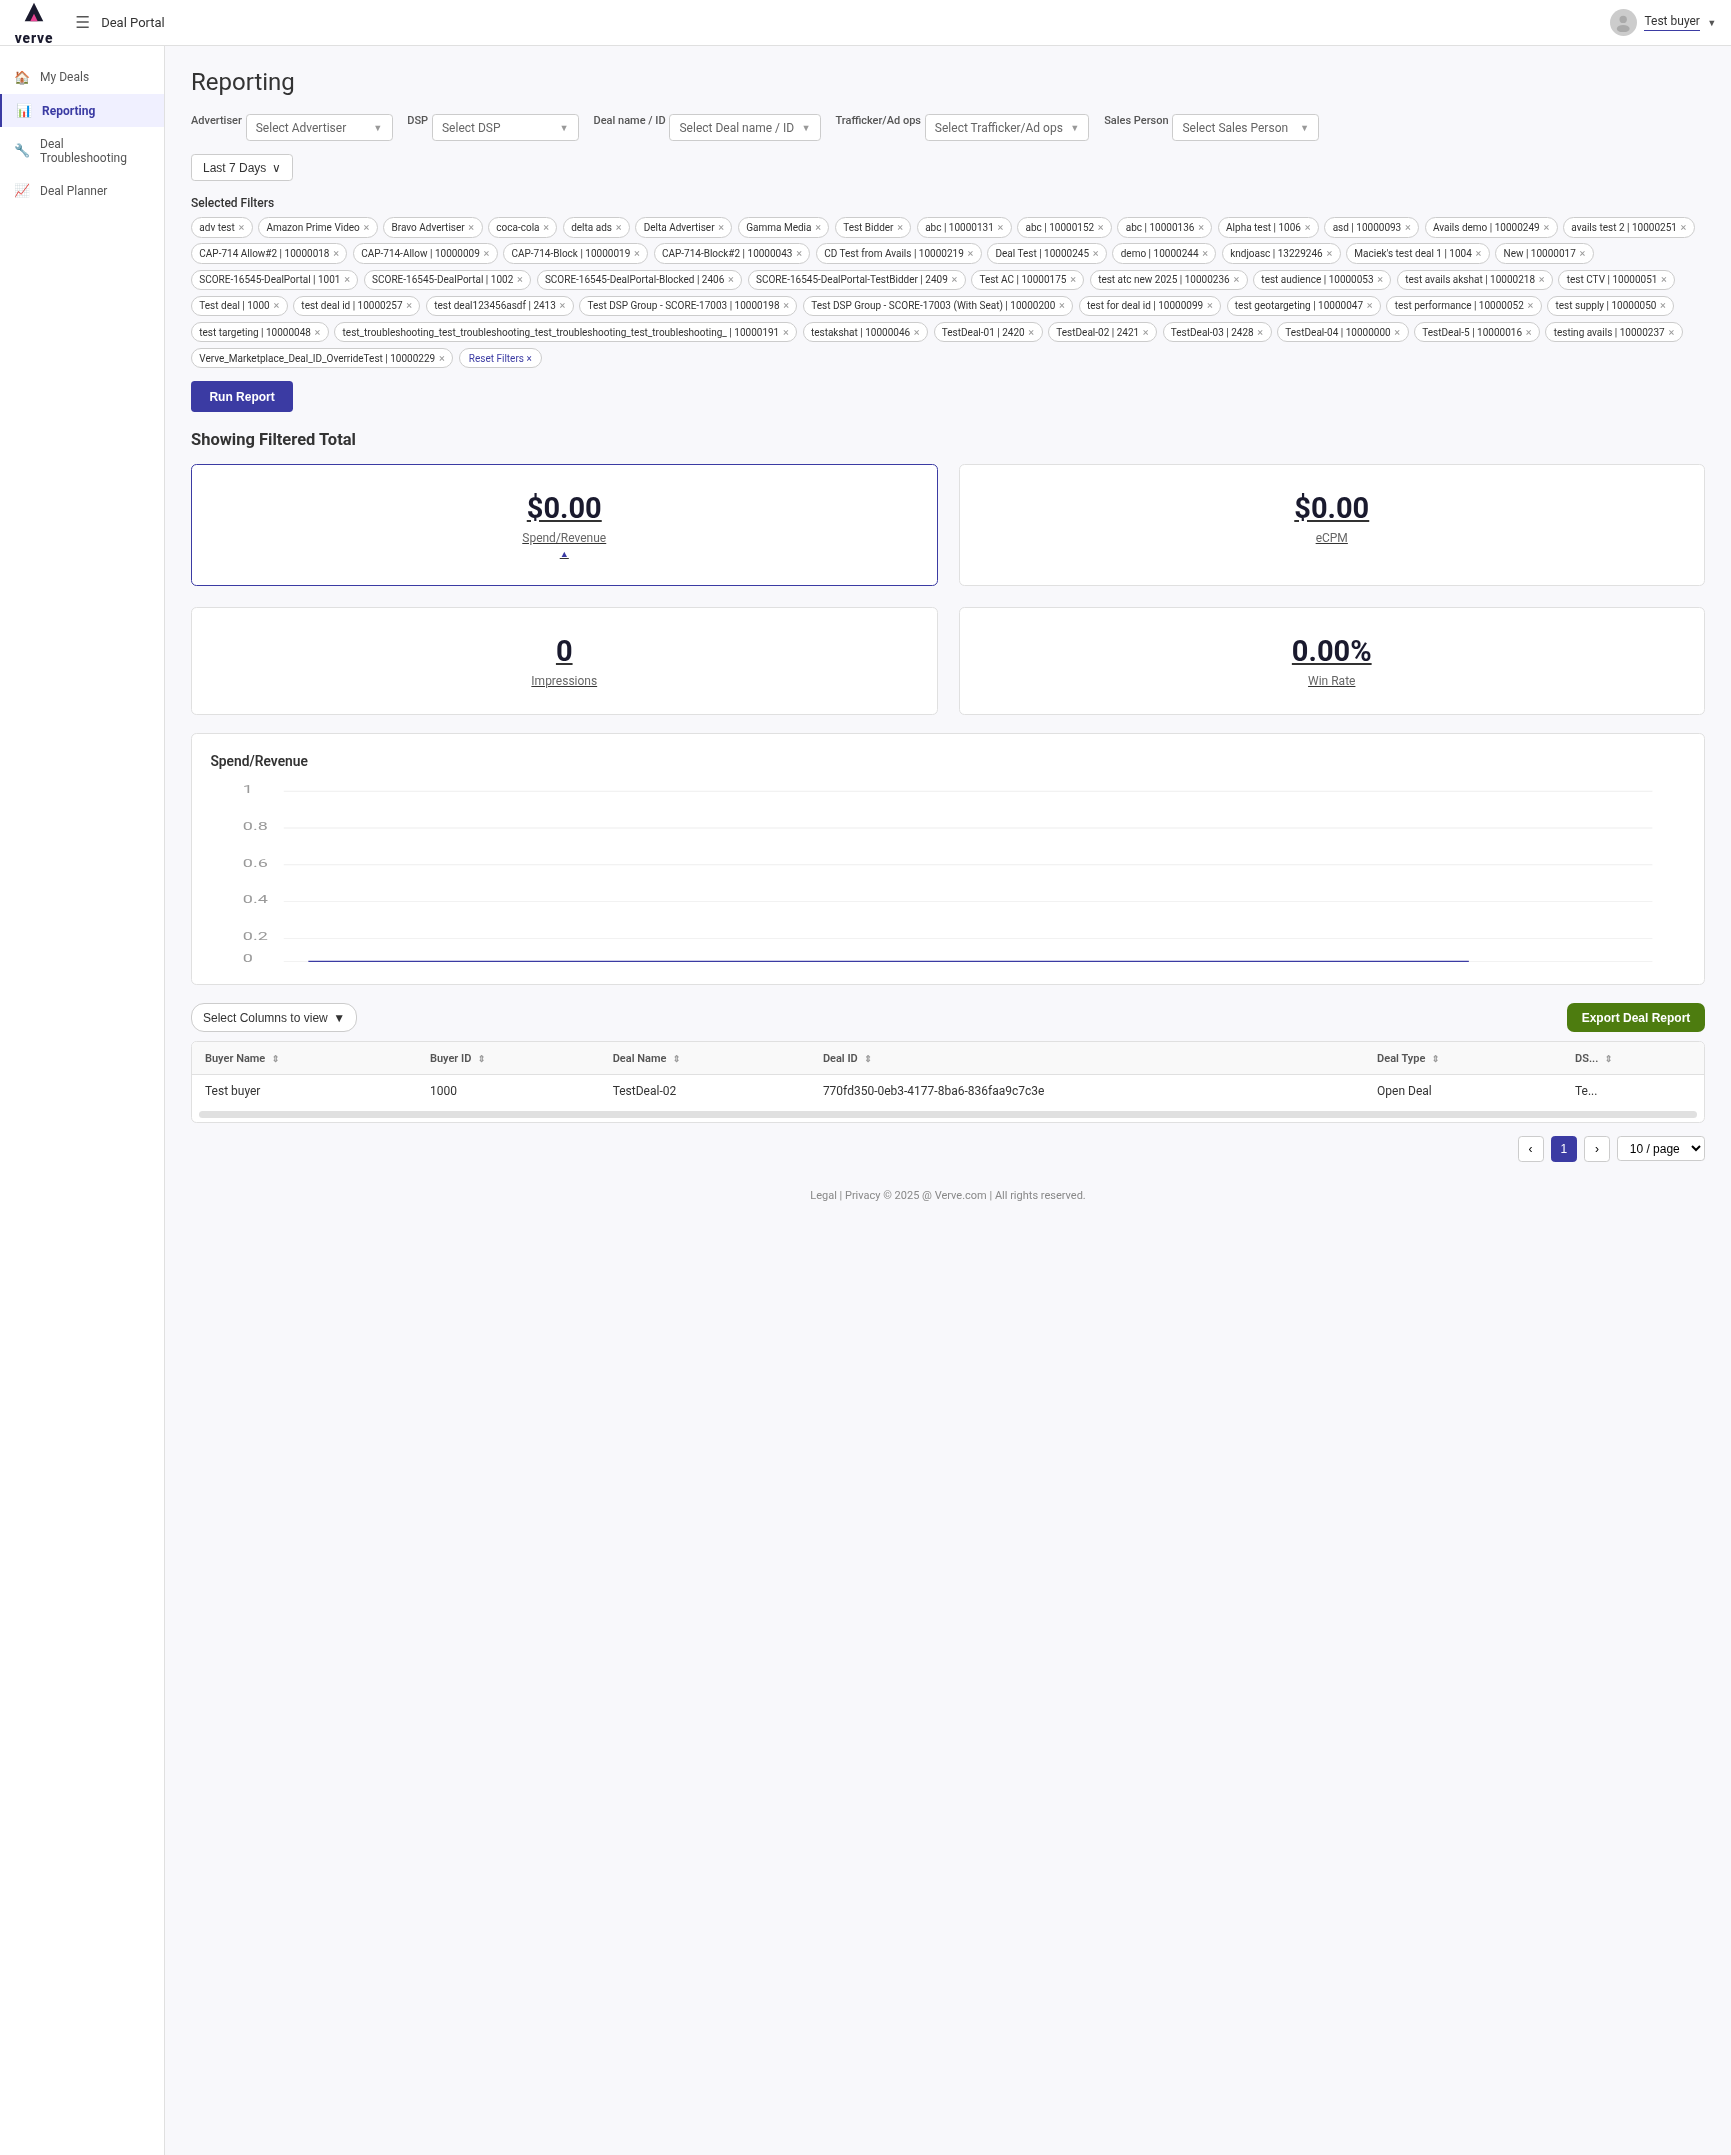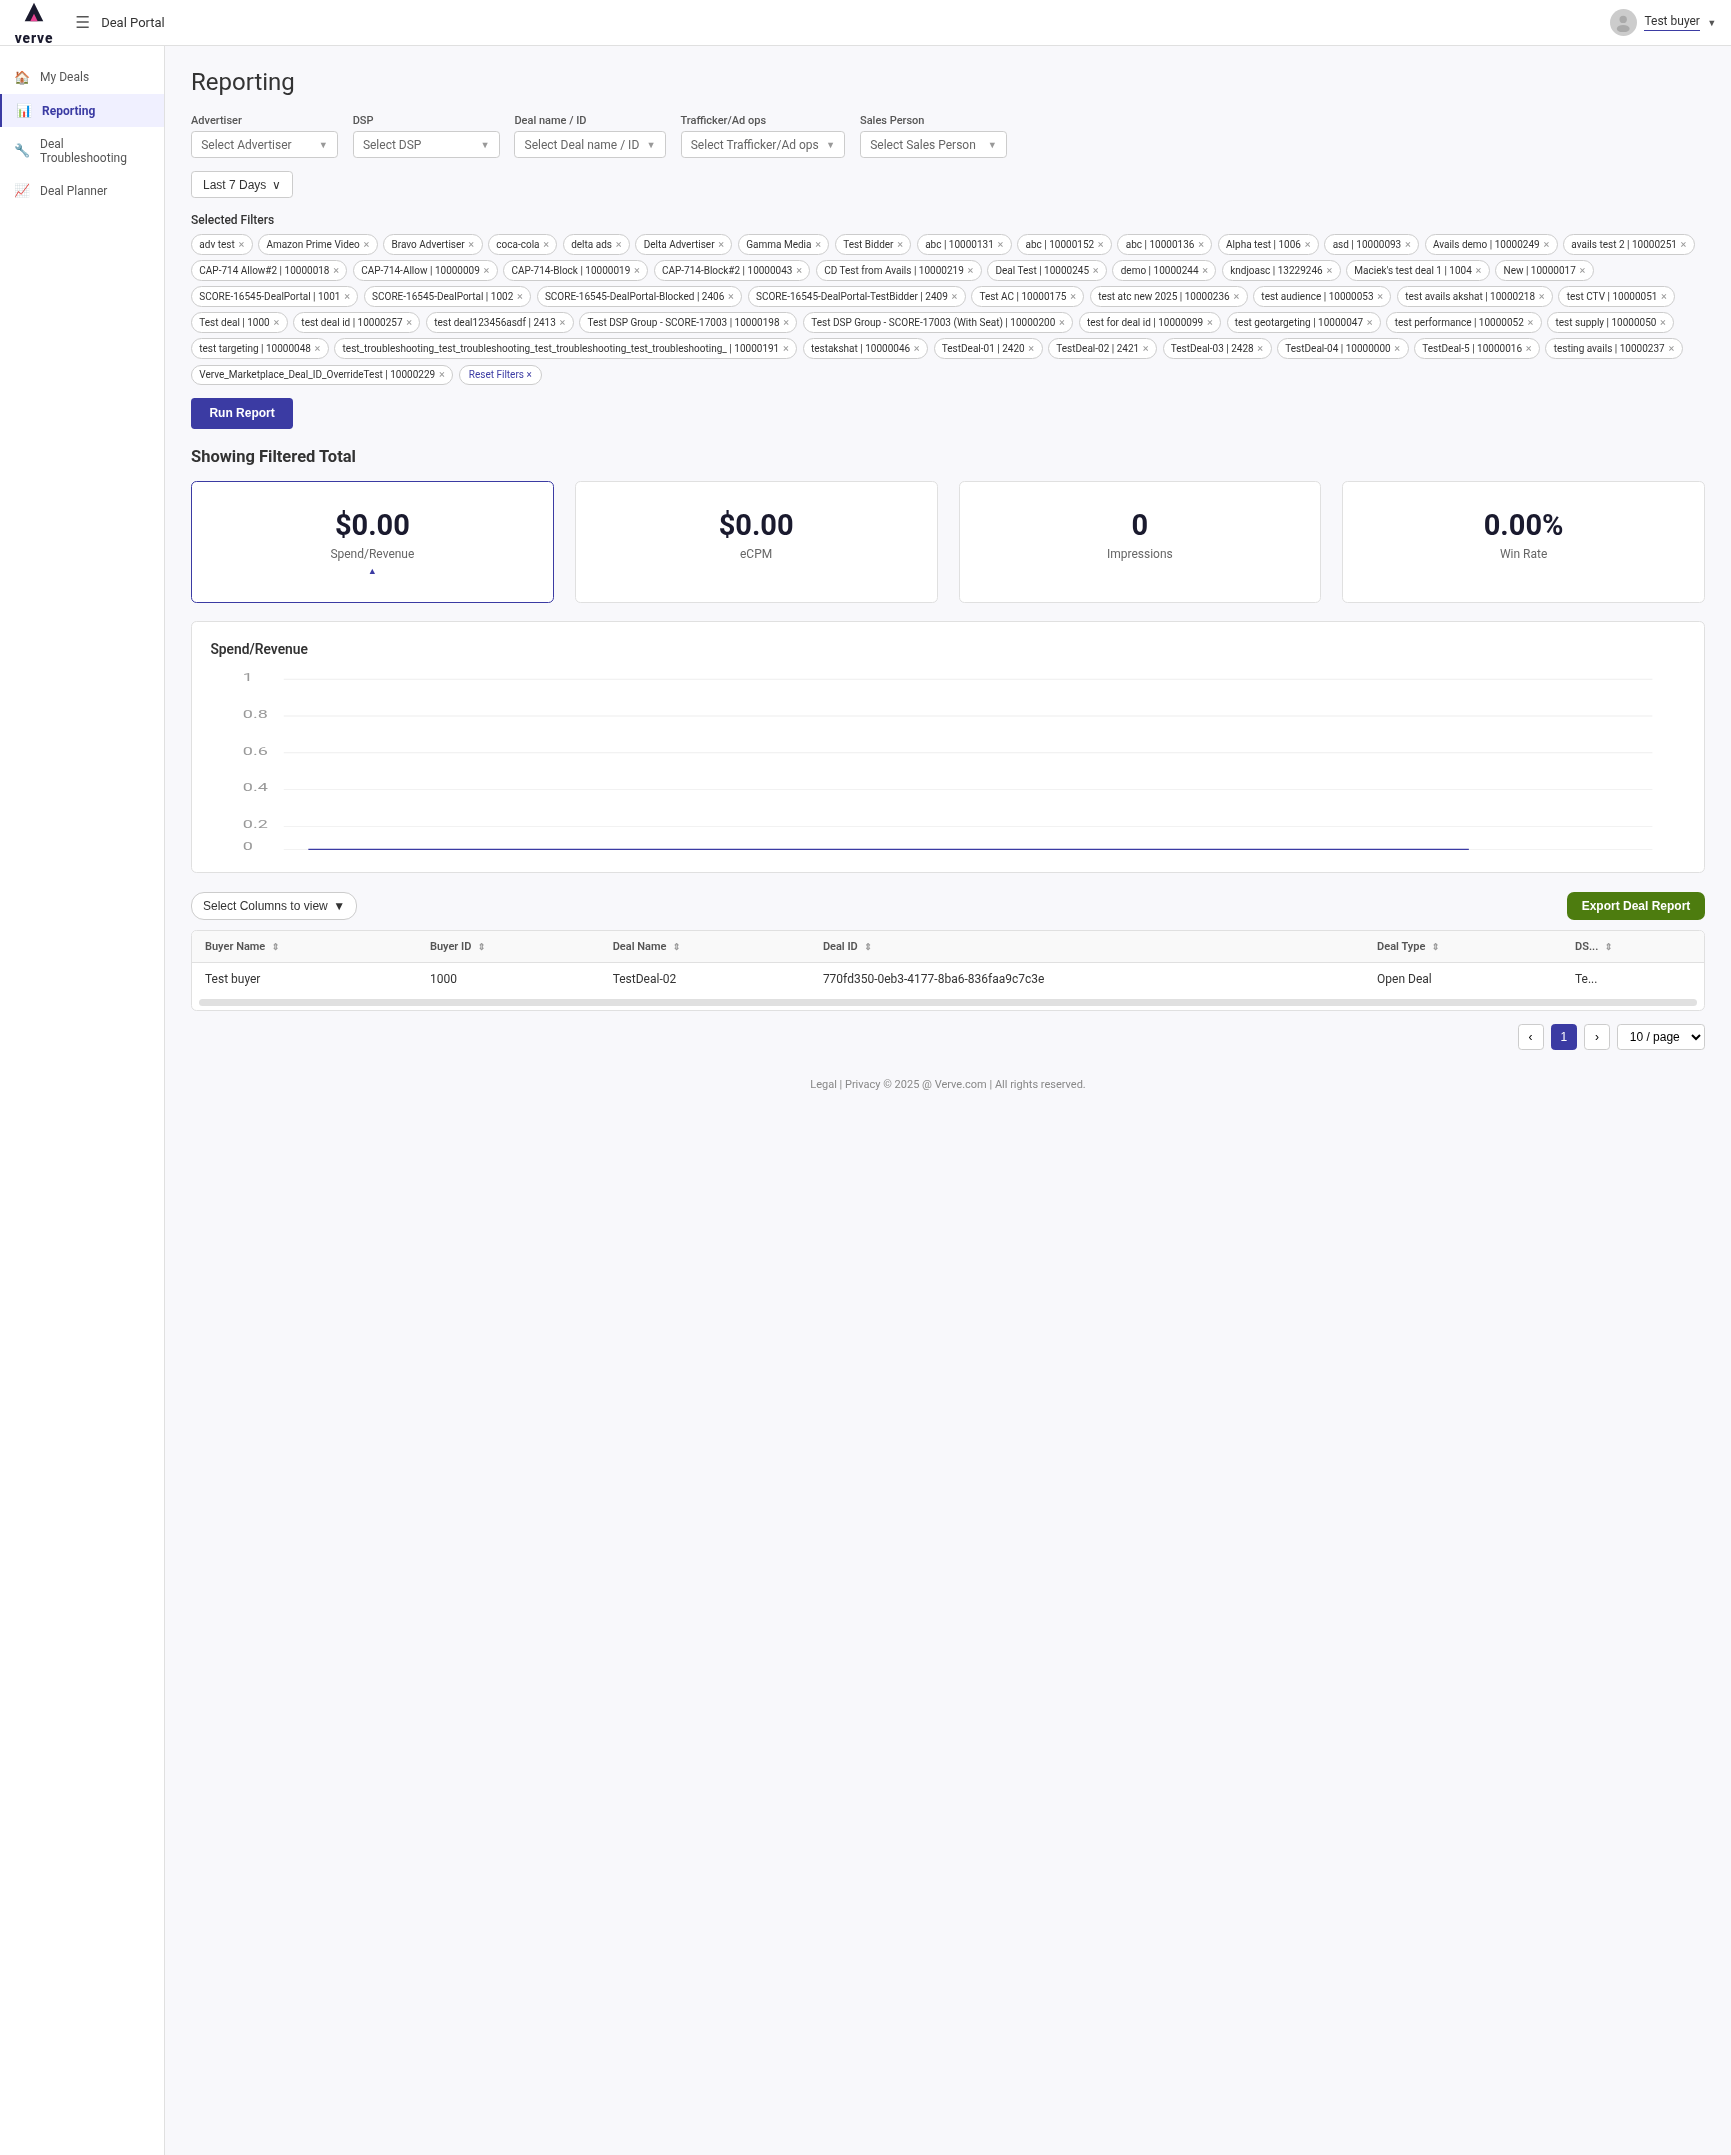--- a/index.html
+++ b/index.html
@@ -22,21 +22,21 @@
     .sidebar-item { display: flex; align-items: center; gap: 9.2px; padding: 9.2px 14.7px; cursor: pointer; font-size: 12px; color: #555; }
     .sidebar-item.active { background: #f0f0ff; color: #3b3ba3; font-weight: 700; border-left: 2.8px solid #3b3ba3; }
     .sidebar-icon { font-size: 13px; }
 
     
     .main { flex: 1; padding: 22px 26px; background: #f8f8fb; overflow-x: auto; }
     .page-title { font-size: 24px; font-weight: 400; color: #333; margin-bottom: 18.4px; }
 
     
     .filter-row { display: flex; gap: 14.7px; flex-wrap: wrap; margin-bottom: 13px; }
-    .filter-group { display: flex; flex-direction: column; gap: 3.7px; }
+    .filter-group { display: flex; flex-direction: row; gap: 3.7px; }
     .filter-label { font-size: 11px; color: #555; font-weight: 500; }
     .filter-select { display: flex; align-items: center; justify-content: space-between; background: #fff; border: 0.9px solid #ccc; border-radius: 3.7px; padding: 5.5px 9.2px; min-width: 147px; cursor: pointer; font-size: 12px; color: #666; gap: 7.3px; }
     .filter-select .chevron { font-size: 9.2px; color: #999; }
 
     
     .day-range-row { margin-bottom: 14.7px; }
     .day-range-btn { background: #fff; border: 0.9px solid #ccc; border-radius: 3.7px; padding: 5.5px 11px; cursor: pointer; font-size: 12px; color: #333; display: inline-flex; align-items: flex-start; gap: 5.5px; }
 
     
     .selected-filters-label { font-size: 12px; font-weight: 500; color: #333; margin-bottom: 7.3px; }
@@ -45,21 +45,21 @@
     .filter-tag .remove { cursor: pointer; color: #999; font-size: 11px; }
     .reset-filters { background: #fff; border: 0.9px solid #ccc; border-radius: 11px; padding: 2.8px 9.2px; font-size: 10px; color: #3b3ba3; cursor: pointer; display: inline-flex; align-items: center; gap: 3.7px; }
 
     
     .run-report-btn { background: #3b3ba3; color: #fff; border: none; border-radius: 3.7px; padding: 8.3px 18.4px; font-size: 12px; font-weight: 600; cursor: pointer; margin-bottom: 18.4px; text-align: right; }
 
     
     .section-heading { font-size: 16.5px; font-weight: 700; color: #333; margin-bottom: 14.7px; }
 
     
-    .metric-cards { display: grid; grid-template-columns: repeat(4, 1fr); gap: 21px; margin-bottom: 18.4px; }
+    .metric-cards { display: grid; grid-template-columns: repeat(2, 1fr); gap: 21px; margin-bottom: 18.4px; text-decoration: underline; }
     .metric-card { background: #fff; border: 0.9px solid #e0e0e0; border-radius: 5.5px; padding: 26px 18.4px; text-align: center; }
     .metric-card.highlighted { border: 1.8px solid #3b3ba3; }
     .metric-value { font-size: 29px; font-weight: 700; color: #1a1a2e; margin-bottom: 5.5px; }
     .metric-label { font-size: 12px; color: #666; }
     .metric-tooltip { font-size: 9.2px; color: #3b3ba3; margin-top: 3.7px; }
 
     
     .chart-container { background: #fff; border: 0.9px solid #e0e0e0; border-radius: 5.5px; padding: 18.4px; margin-bottom: 18.4px; }
     .chart-title { font-size: 13.8px; font-weight: 600; color: #333; margin-bottom: 13px; }
     .chart-area { position: relative; height: 184px; }

